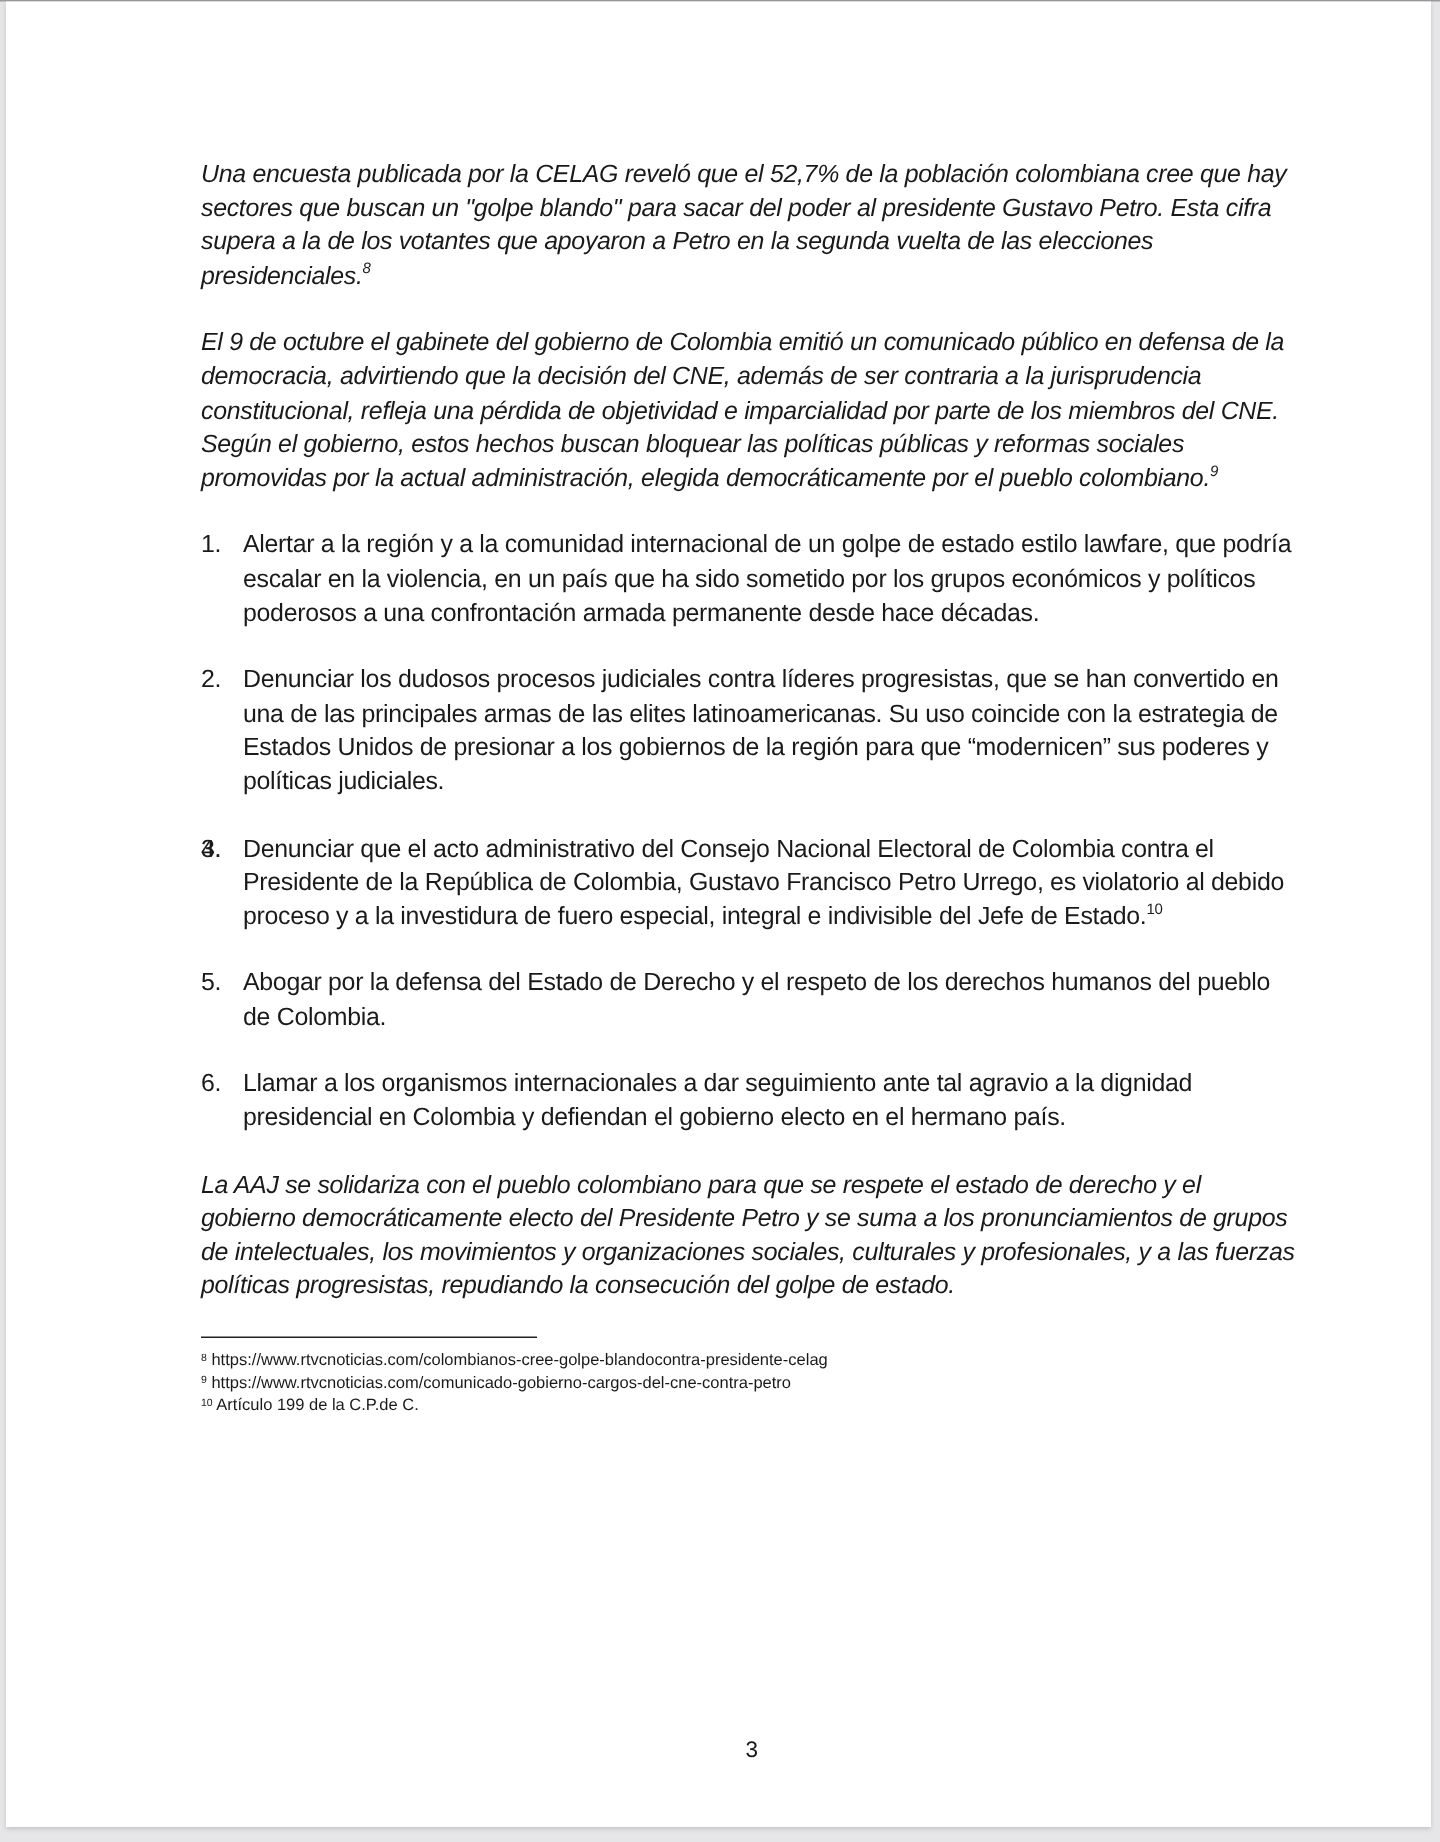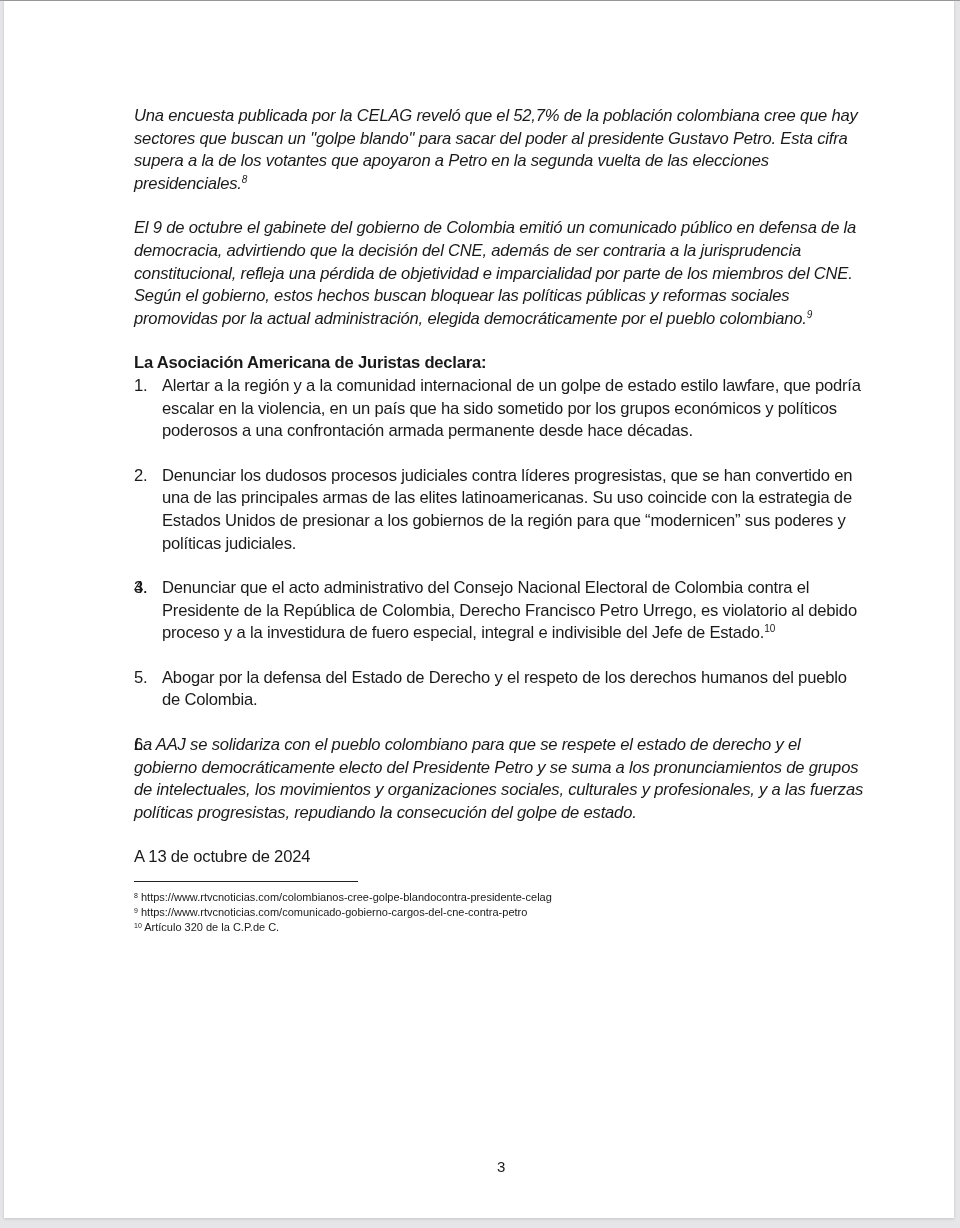--- a/index.html
+++ b/index.html
@@ -26,32 +26,30 @@
 <body>
 
 <div class="topline"></div>
 <div class="page">
 </div>
 
 <div class="content">
   <p class="para"><span>Una encuesta publicada por la CELAG reveló que el 52,7% de la población colombiana cree que hay sectores que buscan un "golpe blando" para sacar del poder al presidente Gustavo Petro. Esta cifra supera a la de los votantes que apoyaron a Petro en la segunda vuelta de las elecciones presidenciales.</span><sup>8</sup></p>
   <p class="para"><span>El 9 de octubre el gabinete del gobierno de Colombia emitió un comunicado público en defensa de la democracia, advirtiendo que la decisión del CNE, además de ser contraria a la jurisprudencia constitucional, refleja una pérdida de objetividad e imparcialidad por parte de los miembros del CNE. Según el gobierno, estos hechos buscan bloquear las políticas públicas y reformas sociales promovidas por la actual administración, elegida democráticamente por el pueblo colombiano.</span><sup>9</sup></p>
 
-  <p class="heading">La Asociación Americana de Juristas declara:</p>
   <ol>
     <li><span class="num">1.</span><span>Alertar a la región y a la comunidad internacional de un golpe de estado estilo lawfare, que podría escalar en la violencia, en un país que ha sido sometido por los grupos económicos y políticos poderosos a una confrontación armada permanente desde hace décadas.</span></li>
     <li><span class="num">2.</span><span>Denunciar los dudosos procesos judiciales contra líderes progresistas, que se han convertido en una de las principales armas de las elites latinoamericanas. Su uso coincide con la estrategia de Estados Unidos de presionar a los gobiernos de la región para que “modernicen” sus poderes y políticas judiciales.</span></li>
     <li><span class="num">3.</span></li>
-    <li><span class="num">4.</span><span>Denunciar que el acto administrativo del Consejo Nacional Electoral de Colombia contra el Presidente de la República de Colombia, Derecho Francisco Petro Urrego, es violatorio al debido proceso y a la investidura de fuero especial, integral e indivisible del Jefe de Estado.</span><sup>10</sup></li>
+    <li><span class="num">4.</span><span>Denunciar que el acto administrativo del Consejo Nacional Electoral de Colombia contra el Presidente de la República de Colombia, Gustavo Francisco Petro Urrego, es violatorio al debido proceso y a la investidura de fuero especial, integral e indivisible del Jefe de Estado.</span><sup>10</sup></li>
     <li><span class="num">5.</span><span>Abogar por la defensa del Estado de Derecho y el respeto de los derechos humanos del pueblo de Colombia.</span></li>
-    <li><span class="num">6.</span></li>
+    <li><span class="num">6.</span><span>Llamar a los organismos internacionales a dar seguimiento ante tal agravio a la dignidad presidencial en Colombia y defiendan el gobierno electo en el hermano país.</span></li>
   </ol>
 
   <p class="para">La AAJ se solidariza con el pueblo colombiano para que se respete el estado de derecho y el gobierno democráticamente electo del Presidente Petro y se suma a los pronunciamientos de grupos de intelectuales, los movimientos y organizaciones sociales, culturales y profesionales, y a las fuerzas políticas progresistas, repudiando la consecución del golpe de estado.</p>
-  <p class="date">A 13 de octubre de 2024</p>
 
   <div class="fn-rule"></div>
   <div class="fn"><sup>8</sup><span> https://www.rtvcnoticias.com/colombianos-cree-golpe-blandocontra-presidente-celag</span></div>
   <div class="fn"><sup>9</sup><span> https://www.rtvcnoticias.com/comunicado-gobierno-cargos-del-cne-contra-petro</span></div>
-  <div class="fn"><sup>10</sup><span> Artículo 320 de la C.P.de C.</span></div>
+  <div class="fn"><sup>10</sup><span> Artículo 199 de la C.P.de C.</span></div>
 </div>
 
 <div class="pagenum">3</div>
 
 </body></html>

